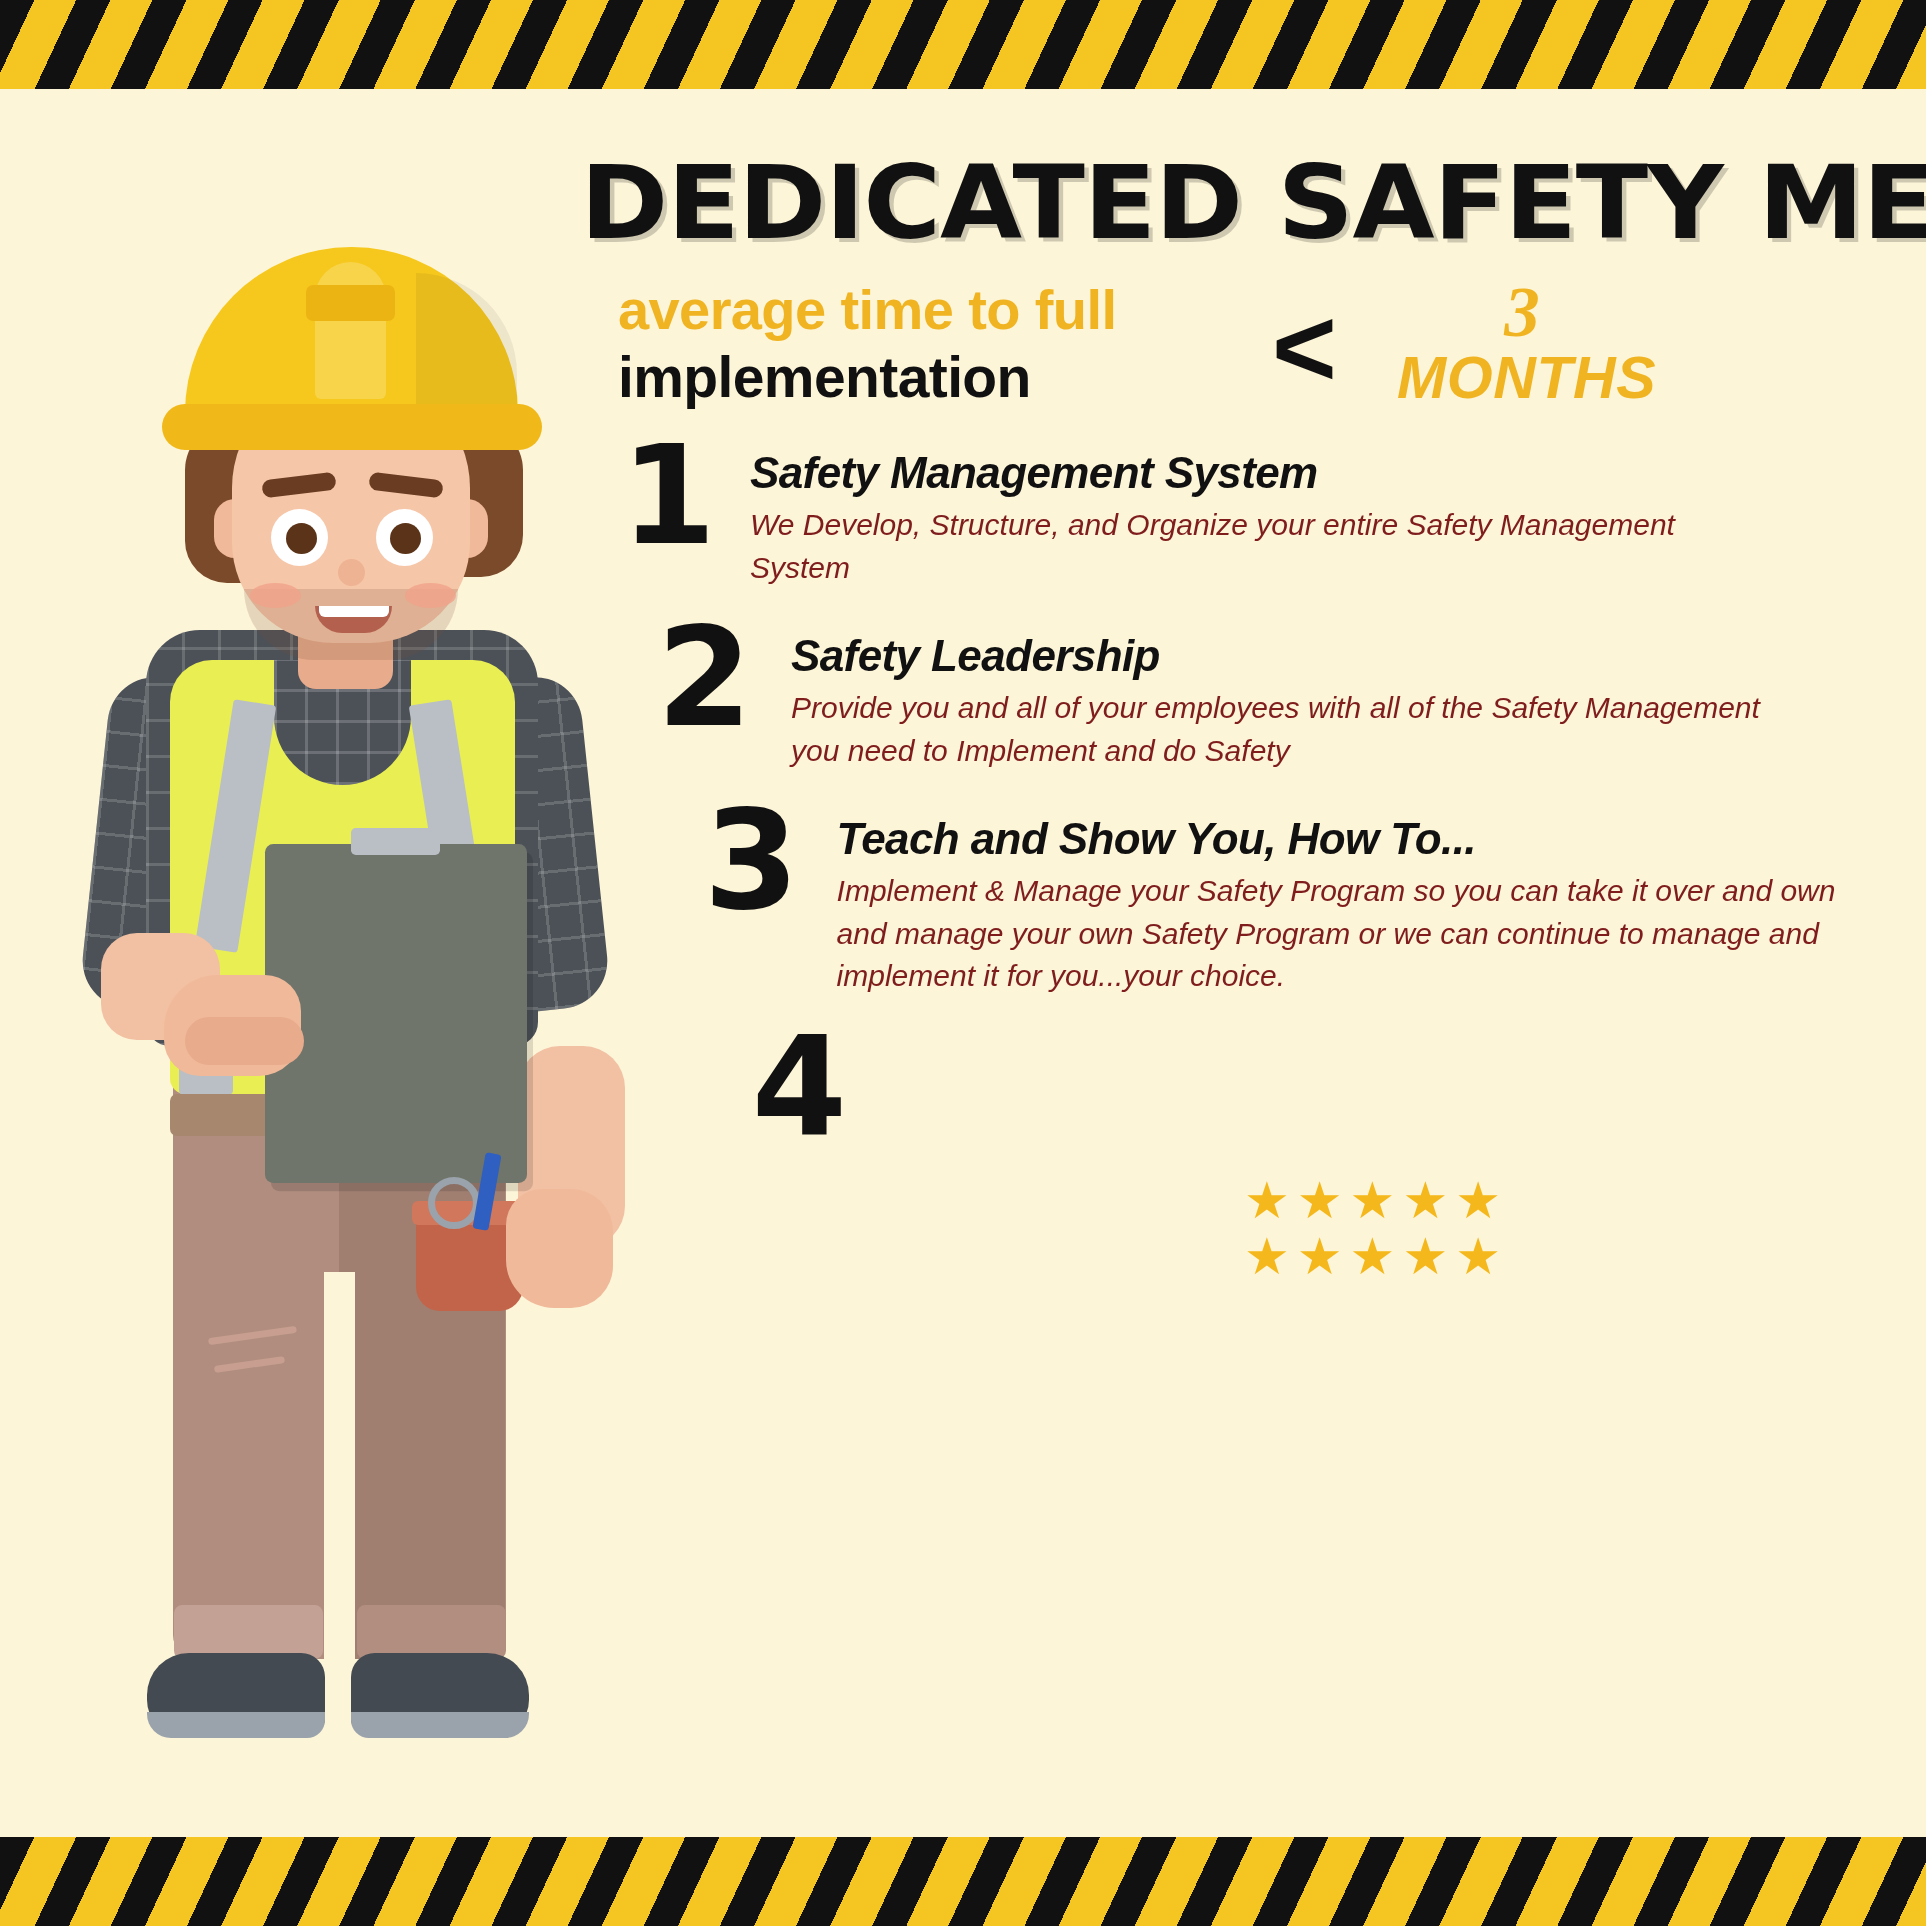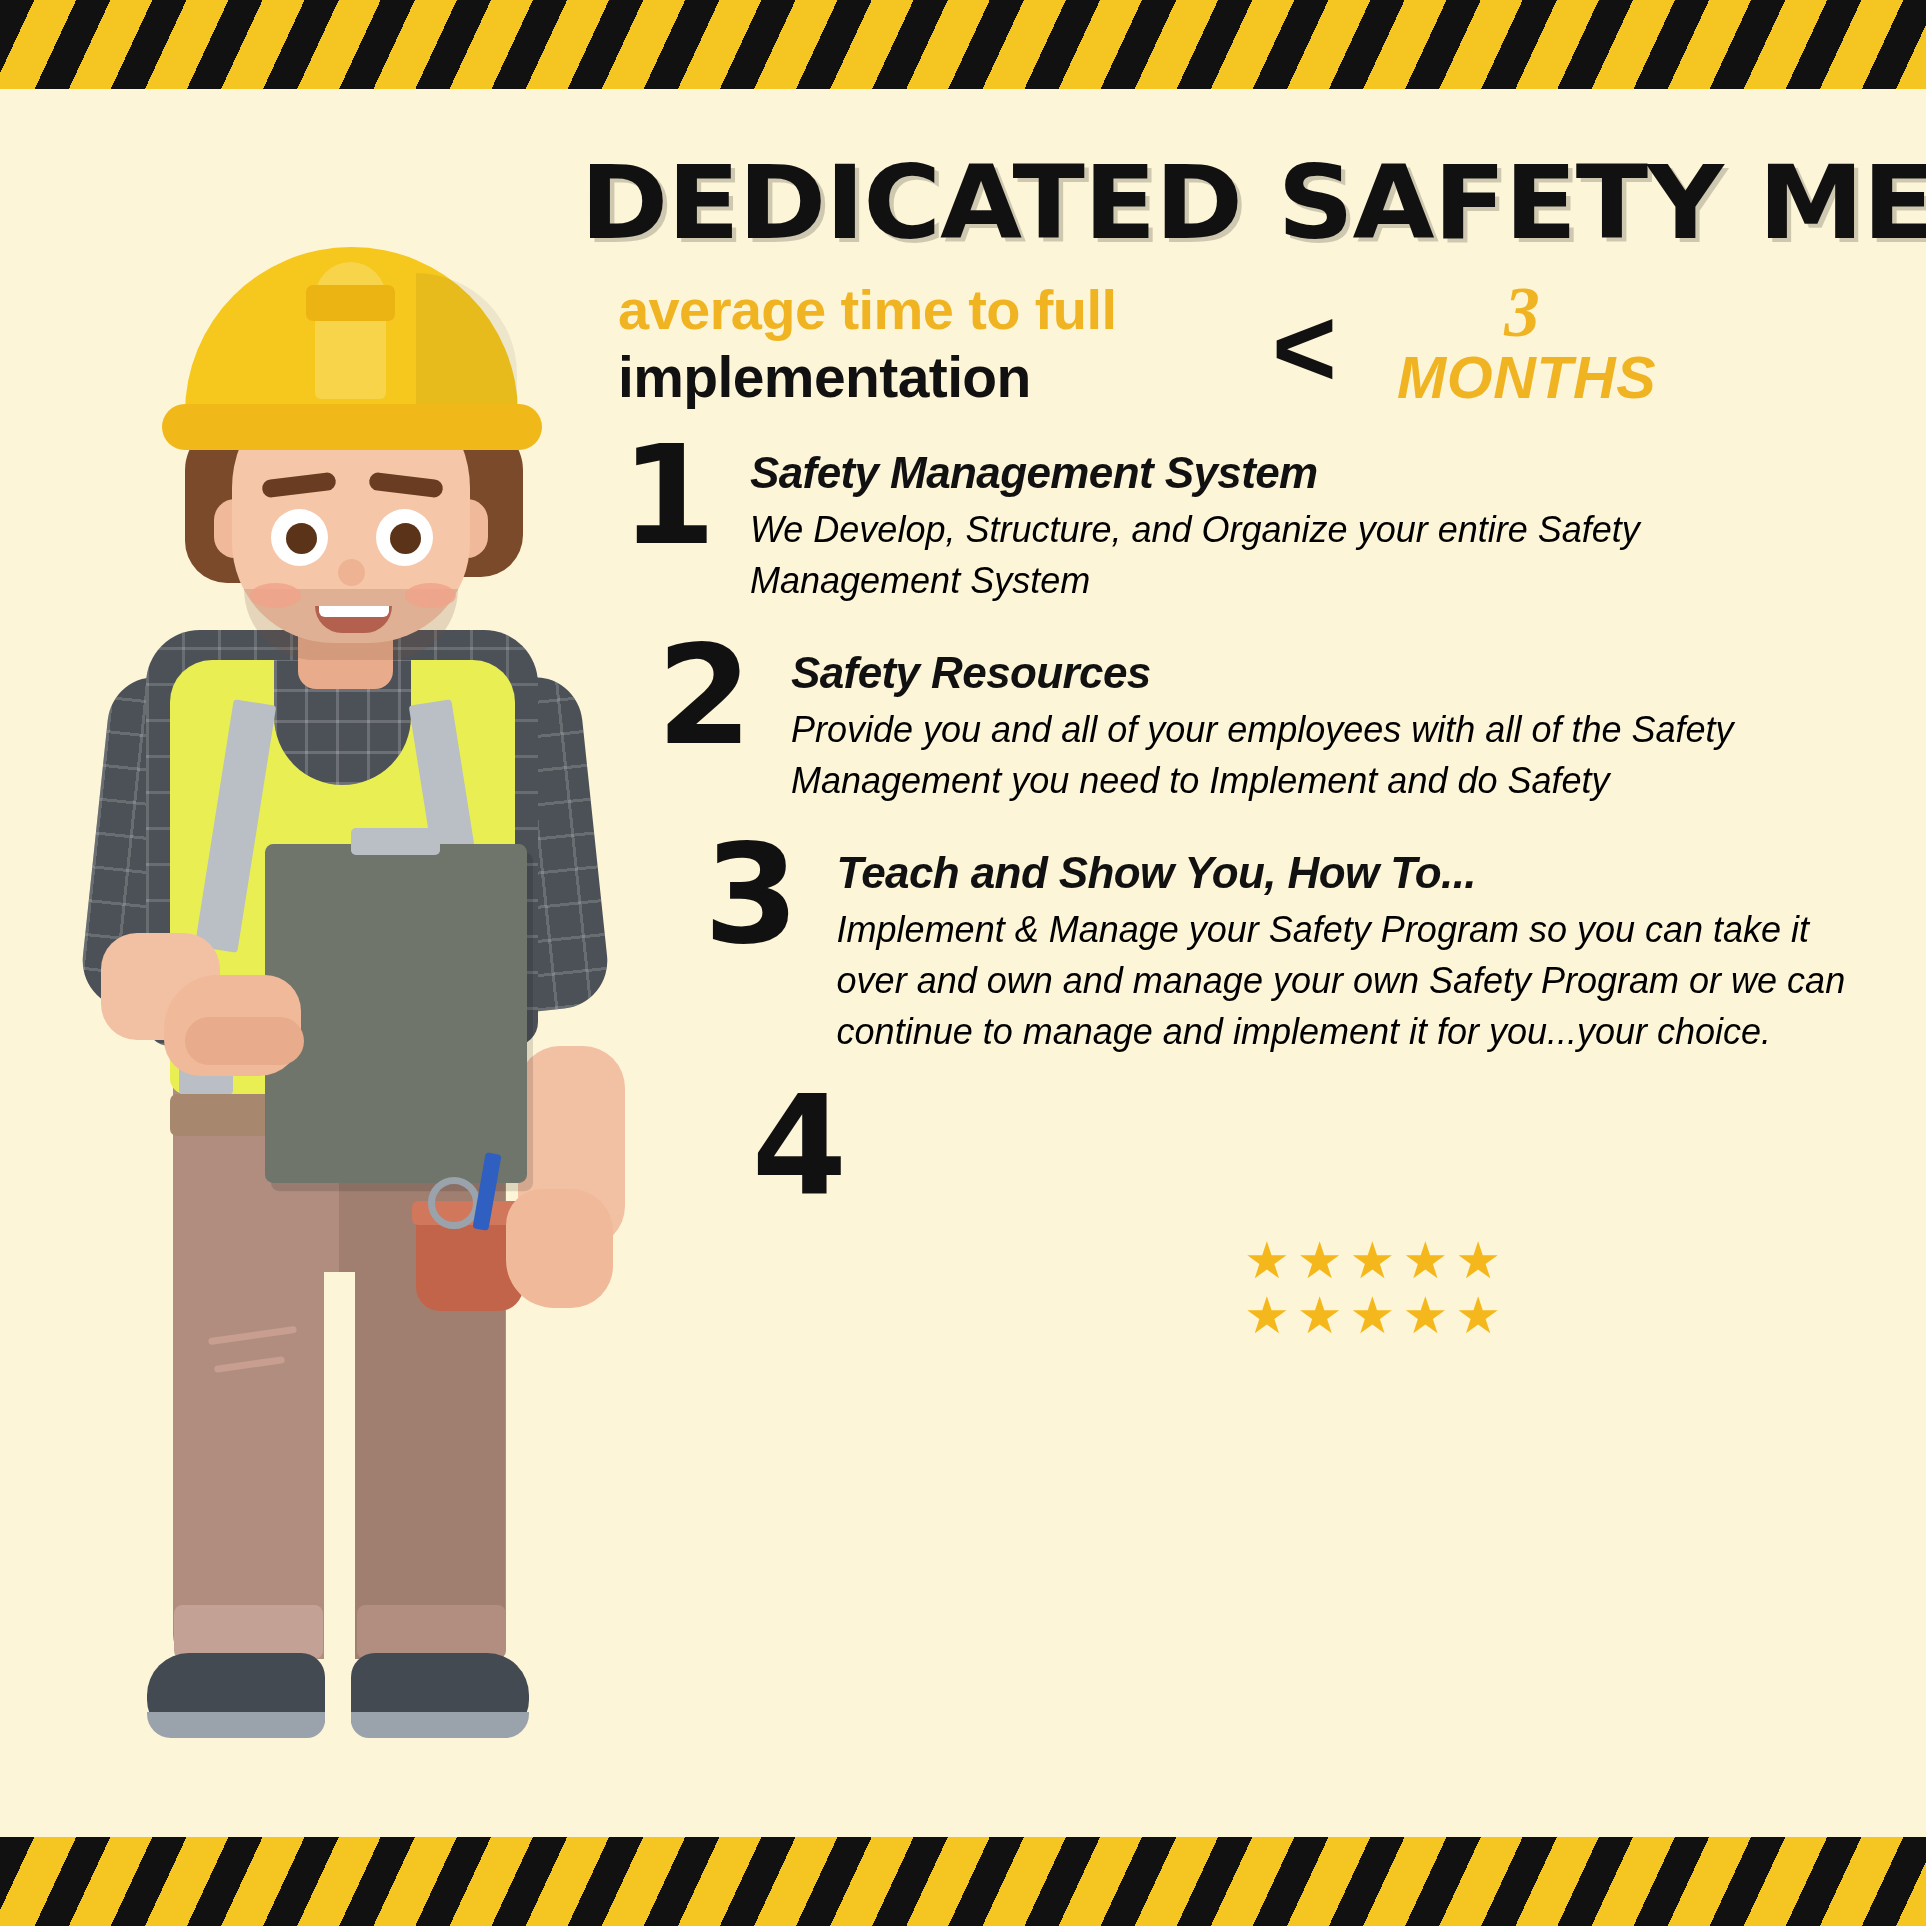--- a/index.html
+++ b/index.html
@@ -143,22 +143,22 @@
   }
   .step-body { flex: 1; padding-top: 10.7px; font-style: italic; }
   .step-head {
     font-size: 44px;
     font-weight: 700;
     color: #111111;
     letter-spacing: -0.6px;
     margin-bottom: 6px;
   }
   .step-desc {
-    font-size: 36px;
-    color: #000000;
+    font-size: 30px;
+    color: #7f1d1d;
     line-height: 1.42;
     max-width: 1011px;
   }
 
   .step-1 { margin-left: 0px; }
   .step-1 .step-body { padding-left: 19px; }
   .step-2 { margin-left: 36px; }
   .step-2 .step-body { padding-left: 24px; }
   .step-3 { margin-left: 83px; }
   .step-3 .step-body { padding-left: 22.6px; }
@@ -428,21 +428,21 @@
         <div class="step-num">1</div>
         <div class="step-body">
           <div class="step-head">Safety Management System</div>
           <div class="step-desc">We Develop, Structure, and Organize your entire Safety Management System</div>
         </div>
       </div>
 
       <div class="step step-2">
         <div class="step-num">2</div>
         <div class="step-body">
-          <div class="step-head">Safety Resources</div>
+          <div class="step-head">Safety Leadership</div>
           <div class="step-desc">Provide you and all of your employees with all of the Safety Management you need to Implement and do Safety</div>
         </div>
       </div>
 
       <div class="step step-3">
         <div class="step-num">3</div>
         <div class="step-body">
           <div class="step-head">Teach and Show You, How To...</div>
           <div class="step-desc">Implement &amp; Manage your Safety Program so you can take it over and own and manage your own Safety Program or we can continue to manage and implement it for you...your choice.</div>
         </div>

